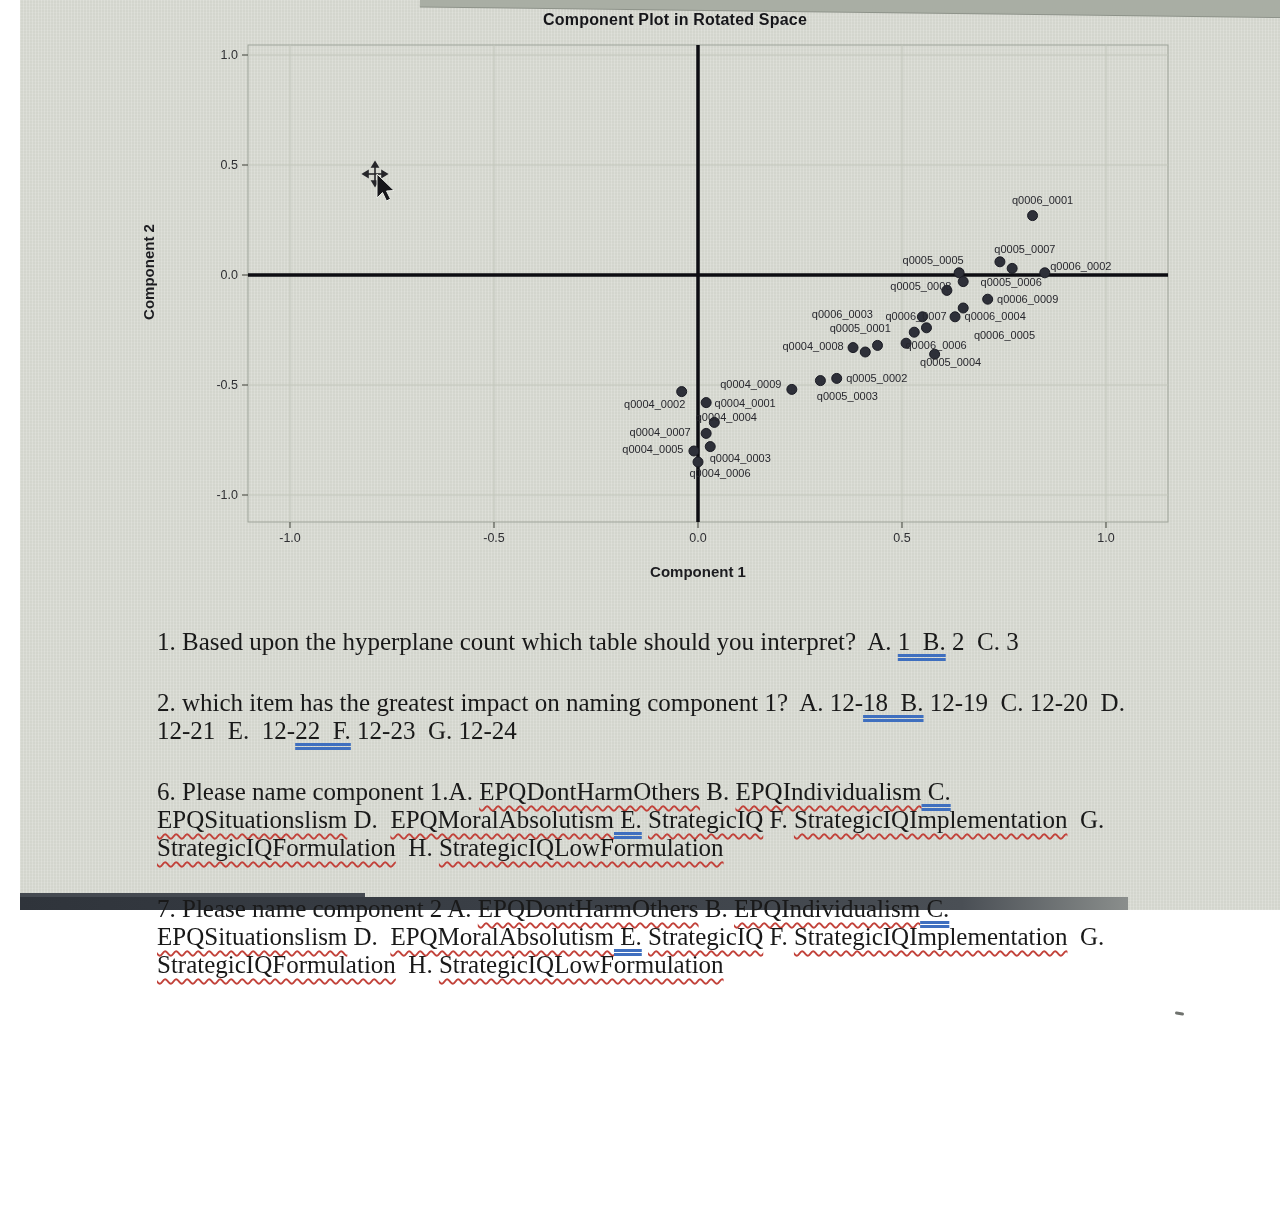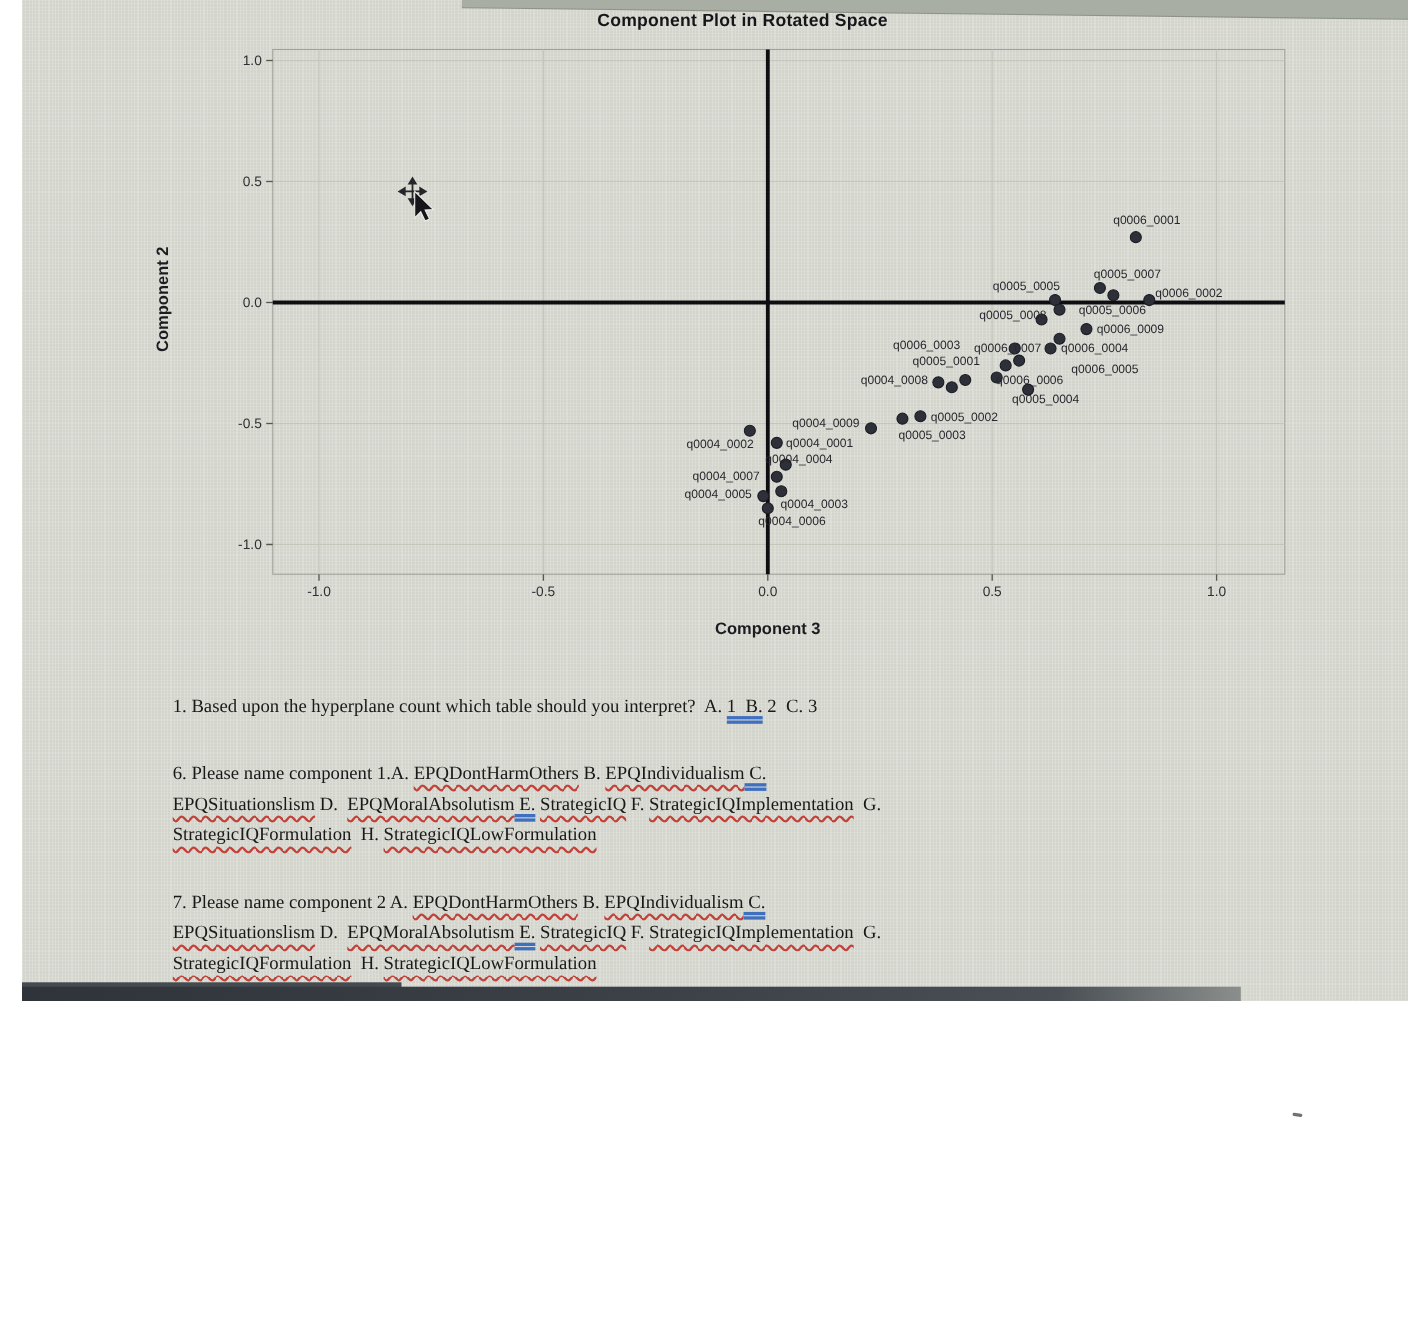--- a/index.html
+++ b/index.html
@@ -13,21 +13,21 @@
   }
   .top-band{position:absolute;left:400px;top:-10px;width:900px;height:22px;background:#a9aea4;transform:rotate(0.7deg);box-shadow:0 1px 0 #8e938a;}
   .chart-title{position:absolute;left:455px;top:11px;width:400px;text-align:center;
     font-weight:bold;font-size:16px;color:#16161a;letter-spacing:.2px;}
   #plot{position:absolute;left:0;top:0;}
   .ylab{position:absolute;left:128px;top:272px;transform:translate(-50%,-50%) rotate(-90deg);transform-origin:center;
     font-weight:bold;font-size:15px;color:#1c1c20;white-space:nowrap;}
   .xlab{position:absolute;left:578px;top:563px;width:200px;text-align:center;font-weight:bold;font-size:15px;color:#1c1c20;}
   .cursor{position:absolute;left:340px;top:160px;z-index:5;}
   .doc{position:absolute;left:137px;top:628px;width:1045px;z-index:2;}
-  .doc p.q{font-family:"Liberation Serif",serif;font-size:17px;line-height:28px;color:#191919;
+  .doc p.q{font-family:"Liberation Serif",serif;font-size:25px;line-height:28px;color:#191919;
     margin:0 0 33px 0;white-space:pre-wrap;}
   .doc p.q:nth-child(5){margin-bottom:0;}
   .doc p.q:nth-child(6){margin-bottom:23px;text-decoration:underline;}
   .doc p.q:last-child{margin-bottom:0;}
   .doc sup{font-size:0.62em;vertical-align:super;line-height:0;}
   .ans-underline{text-decoration-line:underline;text-decoration-style:double;text-decoration-color:#3f6fbf;
     text-decoration-thickness:3px;text-underline-offset:4px;}
   .misspell{text-decoration-line:underline;text-decoration-style:wavy;text-decoration-color:#c2423a;
     text-decoration-thickness:1.5px;text-underline-offset:5px;}
   .bottom-left-band{position:absolute;left:0;bottom:0;width:345px;height:17px;background:#454a51;}
@@ -124,37 +124,38 @@
         <circle cx="686.16" cy="433.4" r="5" fill="#2e3039" stroke="#1b1c24" stroke-width="1"></circle>
         <text x="640.16" y="433.4" text-anchor="middle" dominant-baseline="middle" font-size="11" fill="#27272d">q0004_0007</text>
         <circle cx="673.92" cy="451" r="5" fill="#2e3039" stroke="#1b1c24" stroke-width="1"></circle>
         <text x="632.92" y="450" text-anchor="middle" dominant-baseline="middle" font-size="11" fill="#27272d">q0004_0005</text>
         <circle cx="690.24" cy="446.6" r="5" fill="#2e3039" stroke="#1b1c24" stroke-width="1"></circle>
         <text x="720.24" y="458.6" text-anchor="middle" dominant-baseline="middle" font-size="11" fill="#27272d">q0004_0003</text>
         <circle cx="678" cy="462" r="5" fill="#2e3039" stroke="#1b1c24" stroke-width="1"></circle>
         <text x="700" y="474" text-anchor="middle" dominant-baseline="middle" font-size="11" fill="#27272d">q0004_0006</text>
       </svg>
     <div class="ylab">Component 2</div>
-    <div class="xlab">Component 3</div>
+    <div class="xlab">Component 1</div>
   </div>
 
   <svg class="cursor" width="46" height="48" viewBox="0 0 46 48">
     <g stroke="#26262a" stroke-width="1.6" fill="#26262a">
       <line x1="15" y1="6" x2="15" y2="22"></line>
       <line x1="7" y1="14" x2="23" y2="14"></line>
       <path d="M15 2 L18 7 L12 7 Z"></path>
       <path d="M15 26 L18 21 L12 21 Z"></path>
       <path d="M3 14 L8 11 L8 17 Z"></path>
       <path d="M27 14 L22 11 L22 17 Z"></path>
     </g>
     <path d="M17 14 L17 38 L22.5 32.5 L26.5 41 L30.5 39 L26.5 31 L34 30.5 Z" fill="#16161a" stroke="#eceee8" stroke-width="1"></path>
   </svg>
 
   <div class="doc">
       <p class="q"><span>1. Based upon the hyperplane count which table should you interpret?  A. </span><span class="ans-underline">1  B.</span><span> 2  C. 3</span></p>
+      <p class="q"><span>2. which item has the greatest impact on naming component 1?  A. 12-</span><span class="ans-underline">18  B.</span><span> 12-19  C. 12-20  D.</span><br><span>12-21  E.  12-</span><span class="ans-underline">22  F.</span><span> 12-23  G. 12-24</span></p>
       <p class="q"><span>6. Please name component 1.A. </span><span class="misspell">EPQDontHarmOthers</span><span> B. </span><span class="misspell">EPQIndividualism</span><span class="ans-underline"> C.</span><br><span class="misspell">EPQSituationslism</span><span> D.  </span><span class="misspell">EPQMoralAbsolutism</span><span class="ans-underline"> E.</span><span> </span><span class="misspell">StrategicIQ</span><span> F. </span><span class="misspell">StrategicIQImplementation</span><span>  G.</span><br><span class="misspell">StrategicIQFormulation</span><span>  H. </span><span class="misspell">StrategicIQLowFormulation</span></p>
       <p class="q"><span>7. Please name component 2 A. </span><span class="misspell">EPQDontHarmOthers</span><span> B. </span><span class="misspell">EPQIndividualism</span><span class="ans-underline"> C.</span><br><span class="misspell">EPQSituationslism</span><span> D.  </span><span class="misspell">EPQMoralAbsolutism</span><span class="ans-underline"> E.</span><span> </span><span class="misspell">StrategicIQ</span><span> F. </span><span class="misspell">StrategicIQImplementation</span><span>  G.</span><br><span class="misspell">StrategicIQFormulation</span><span>  H. </span><span class="misspell">StrategicIQLowFormulation</span></p>
     </div>
 
   <div class="bottom-left-band"></div>
   <div class="bottom-band"></div>
   <div class="speck"></div>
 
 </div>
 

